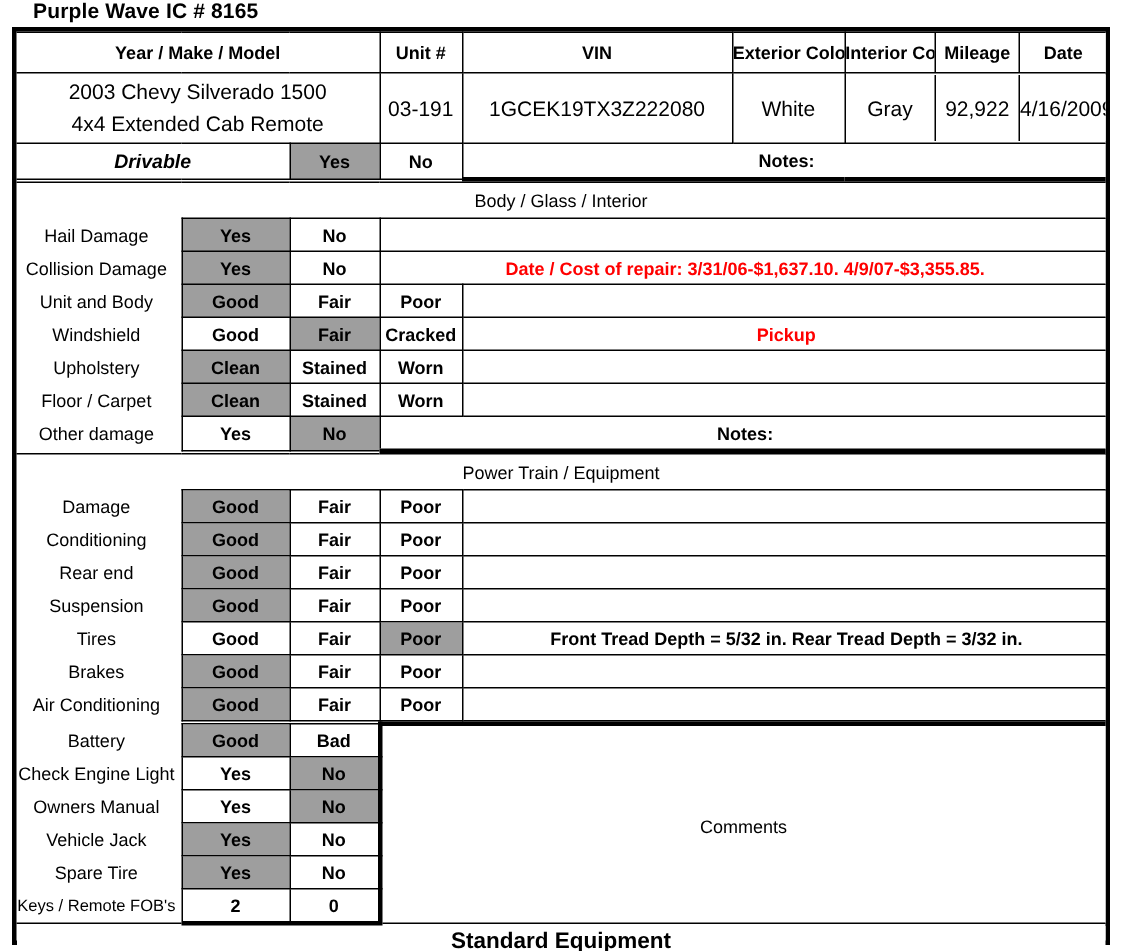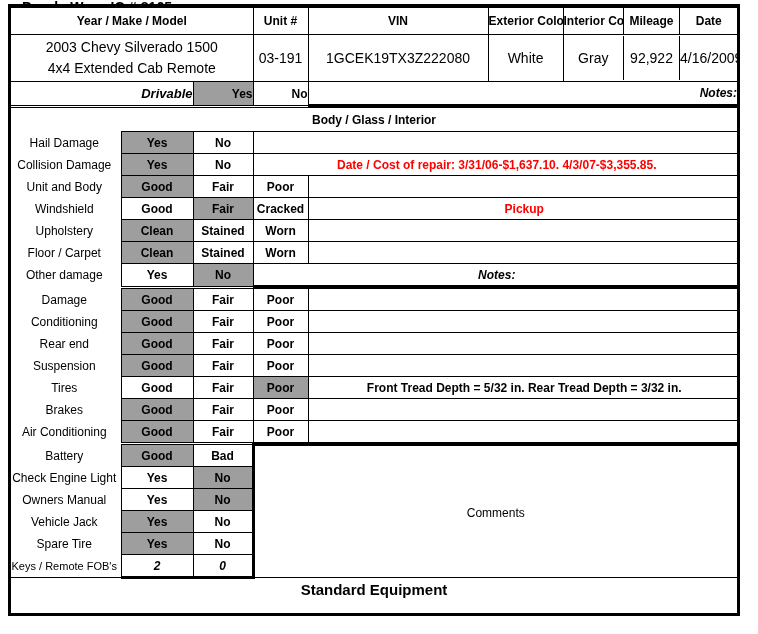--- a/index.html
+++ b/index.html
@@ -29,21 +29,21 @@
     font-size: 14px;
     font-weight: bold;
     letter-spacing: 0.1px;
     white-space: nowrap;
   }
 
   
   #frame {
     position: absolute;
     left: 8px;
-    top: 4px;
+    top: 18px;
     width: 732px;
     height: 612px;
     border: 3px solid #000;
     box-sizing: border-box;
     background: #fff;
   }
 
   table.grid {
     border-collapse: collapse;
     table-layout: fixed;
@@ -78,26 +78,26 @@
     padding-left: 3px !important;
     font-size: 11px;
     font-weight: bold;
   }
   .red {
     color: #ff0000;
     font-weight: bold;
   }
   .sect-head {
     font-size: 15px;
-    font-weight: bold;
+    font-weight: normal;
     text-align: center;
     border-left: none !important;
     border-right: none !important;
   }
-  .thick-bot { border-bottom: 3px solid #000 !important; font-style: italic; }
+  .thick-bot { border-bottom: 3px solid #000 !important; }
   .noleft  { border-left: none !important; }
   .noright { border-right: none !important; }
   .notop   { border-top: none !important; }
   .nobot   { border-bottom: none !important; }
 
   
   #tbl-vehicle td { height: 24px; }
   #tbl-vehicle .hdr {
     font-weight: bold;
     font-size: 12px;
@@ -113,21 +113,20 @@
     white-space: normal;
   }
   #tbl-vehicle .drv-lbl {
     font-style: italic;
     font-weight: bold;
     font-size: 13px;
     text-align: center;
   }
   #tbl-vehicle .drv {
     height: 22px;
-    text-align: right;
   }
 
   
   #tbl-body td, #tbl-power td, #tbl-equip td { height: 21px; }
   #tbl-body .sect-head, #tbl-power .sect-head { height: 23px; }
 
   .cmt-head {
     font-size: 12px;
     text-align: center;
     vertical-align: top;
@@ -242,21 +241,21 @@
         <td class="lbl lbl-plain">Hail Damage</td>
         <td class="opt sel">Yes</td>
         <td class="opt">No</td>
         <td class="notes noleft noright" colspan="2" style="border-right:none"></td>
       </tr>
 
       <tr>
         <td class="lbl lbl-plain">Collision Damage</td>
         <td class="opt sel">Yes</td>
         <td class="opt">No</td>
-        <td class="notes red noleft noright" colspan="2">Date / Cost of repair: 3/31/06-$1,637.10.  4/3/07-$3,355.85.</td>
+        <td class="notes red noleft noright" colspan="2">Date / Cost of repair: 3/31/06-$1,637.10.  4/9/07-$3,355.85.</td>
       </tr>
 
       <tr>
         <td class="lbl lbl-plain">Unit and Body</td>
         <td class="opt sel">Good</td>
         <td class="opt">Fair</td>
         <td class="opt">Poor</td>
         <td class="notes noright"></td>
       </tr>
 
@@ -295,20 +294,23 @@
 
     <table class="grid" id="tbl-power">
       <colgroup>
         <col style="width:110px">
           <col style="width:72px">
           <col style="width:60px">
           <col style="width:55px">
           <col style="width:429px">
       </colgroup>
       <tbody>
+          <tr>
+        <td class="sect-head nobot" colspan="5">Power Train / Equipment</td>
+      </tr>
 
       <tr>
         <td class="lbl lbl-plain">Damage</td>
         <td class="opt sel">Good</td>
         <td class="opt">Fair</td>
         <td class="opt">Poor</td>
         <td class="notes noright"></td>
       </tr>
       <tr>
         <td class="lbl lbl-plain">Conditioning</td>

